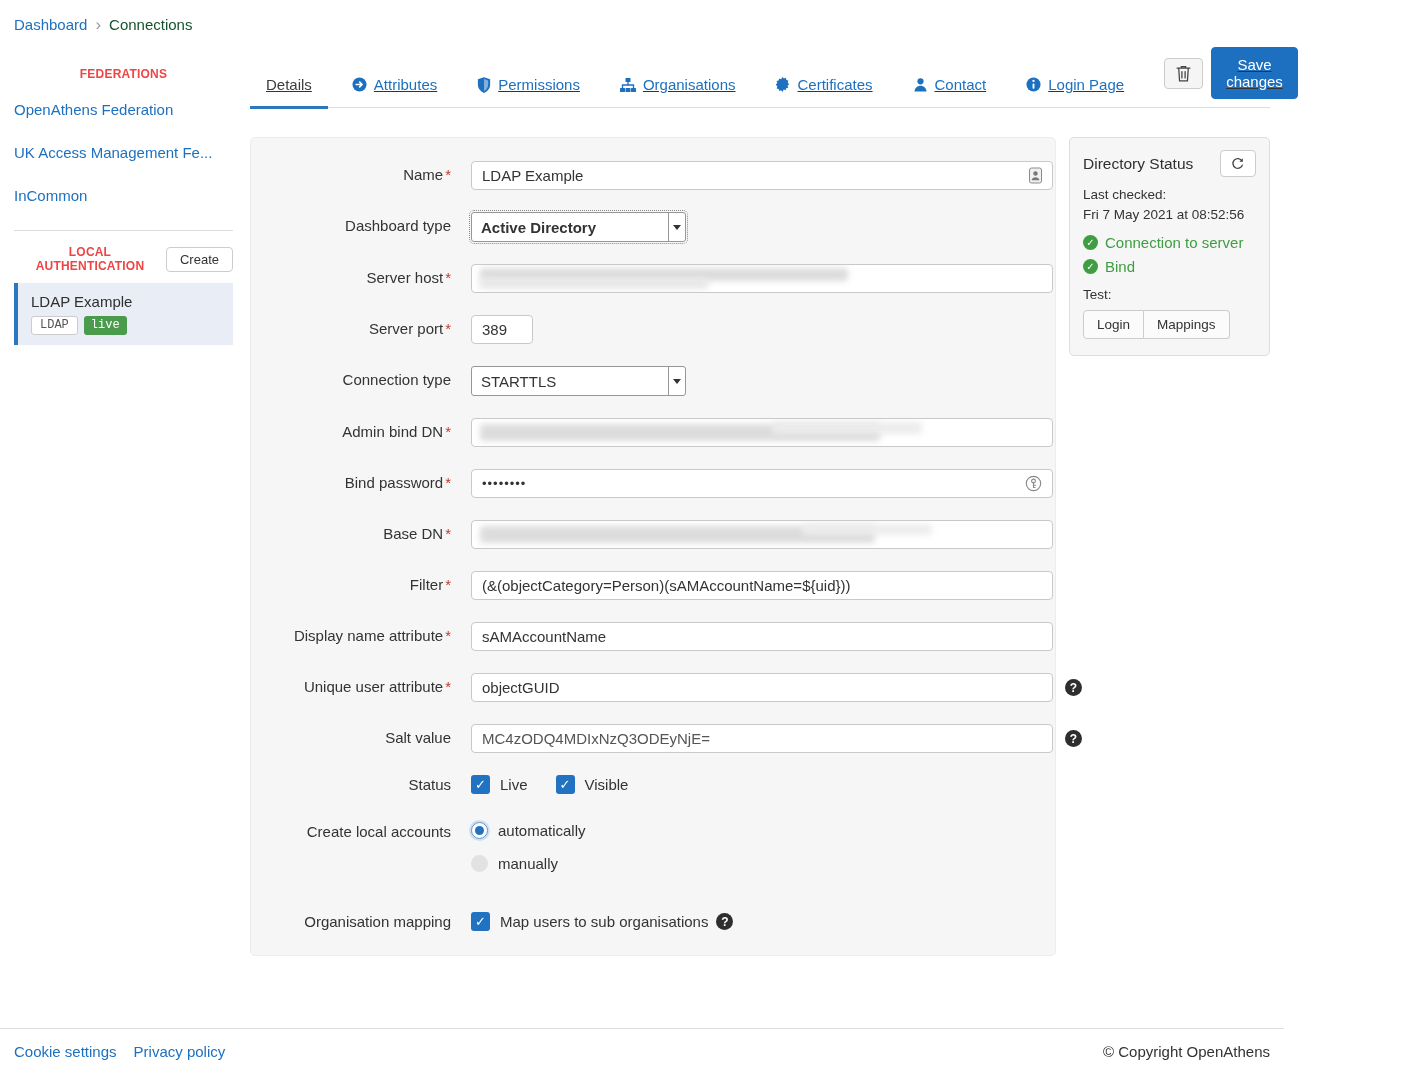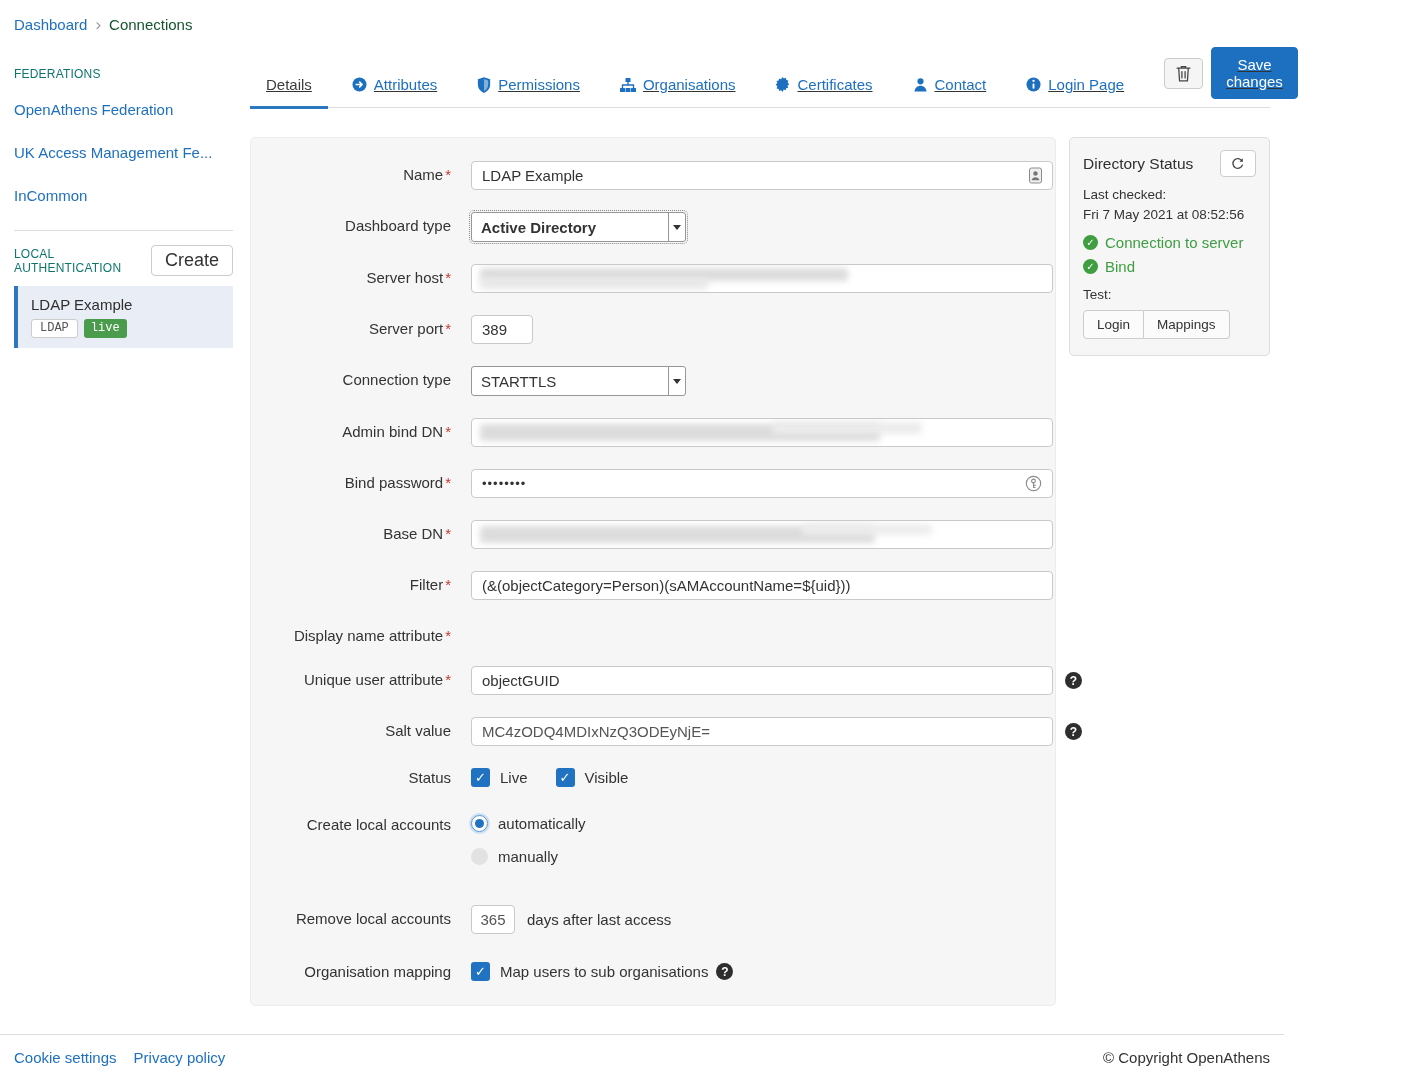--- a/index.html
+++ b/index.html
@@ -12,25 +12,25 @@
   .bc-link { color:#1d70c0; cursor:pointer; }
   .bc-sep { color:#999; font-size:17px; line-height:1; }
   .bc-current { color:#14532d; }
 
   
   .content { flex:1; display:flex; align-items:flex-start; }
   .sidebar { width:233px; flex:0 0 233px; padding:6px 0 0 14px; }
   .main { flex:1; padding:0 14px 0 17px; min-width:0; }
 
   
-  .side-heading { font-size:12px; color:#0f766e; letter-spacing:.2px; margin:14px 0 20px 0; font-weight:normal; }
+  .side-heading { font-size:12px; color:#ef4444; letter-spacing:.2px; margin:14px 0 20px 0; font-weight:bold;text-align:center; }
   .side-link { color:#1d70c0; margin:0 0 26px 0; cursor:pointer; white-space:nowrap; overflow:hidden; }
   .side-divider { border:none; border-top:1px solid #ddd; margin:24px 0 14px 0; width:219px; }
   .local-head-row { display:flex; align-items:center; justify-content:space-between; width:219px; margin-bottom:10px; }
-  .create-btn { border:1px solid #ccc; background:#fff; border-radius:4px; font-size:18px; padding:4px 13px; color:#333; cursor:pointer; }
+  .create-btn { border:1px solid #ccc; background:#fff; border-radius:4px; font-size:13px; padding:4px 13px; color:#333; cursor:pointer; }
   .conn-item { width:219px; background:#e9eef6; border-left:4px solid #2b77c0; padding:10px 12px 10px 13px; }
   .conn-name { color:#2f2f2f; margin-bottom:6px; }
   .conn-badges { display:flex; gap:6px; align-items:flex-end;font-family:Liberation Mono, monospace; }
   .badge-outline { border:1px solid #ccc; background:#fff; color:#555; border-radius:3px; font-size:12px; padding:1px 8px 2px; }
   .badge-green { background:#4a9b4c; color:#fff; border-radius:3px; font-size:12px; padding:2px 7px 3px; }
 
   
   .tabbar { display:flex; align-items:flex-end; border-bottom:1px solid #ddd;text-decoration:underline; }
   .tab { display:flex; align-items:center; gap:7px; color:#1d70c0; padding:14px 0 14px 0; margin-right:40px; cursor:pointer; white-space:nowrap; }
   .tab.active { color:#3c3c3c; border-bottom:3px solid #2b77c0; margin-bottom:-2px; padding-bottom:13px; padding-left:16px; padding-right:16px; margin-right:24px; }
@@ -306,20 +306,25 @@
             <div class="lblcell"><span>Filter</span><span class="req">*</span></div>
             <div class="ctrl">
               <div class="tinput w-full">
                 <span class="itext">(&amp;(objectCategory=Person)(sAMAccountName=${uid}))</span>
               </div>
             </div>
           </div>
 
           <div class="frow">
             <div class="lblcell"><span>Display name attribute</span><span class="req">*</span></div>
+            <div class="ctrl">
+              <div class="tinput w-full">
+                <span class="itext">sAMAccountName</span>
+              </div>
+            </div>
           </div>
 
           <div class="frow">
             <div class="lblcell"><span>Unique user attribute</span><span class="req">*</span></div>
             <div class="ctrl">
               <div class="tinput w-full">
                 <span class="itext">objectGUID</span>
               </div>
               <span class="help">?</span>
             </div>
@@ -356,29 +361,20 @@
                   <span class="cbx-label">automatically</span>
                 </div>
                 <div class="hrow">
                   <span class="radio unsel"></span>
                   <span class="cbx-label">manually</span>
                 </div>
               </div>
             </div>
           </div>
 
-          <div class="frow row-tight">
-            <div class="lblcell"><span>Remove local accounts</span></div>
-            <div class="ctrl" style="align-items:center">
-              <div class="tinput w-days">
-                <span class="itext" style="color:#555">365</span>
-              </div>
-              <span class="suffix">days after last access</span>
-            </div>
-          </div>
 
           <div class="frow" style="margin-bottom:4px">
             <div class="lblcell" style="padding-top:1px"><span>Organisation mapping</span></div>
             <div class="ctrl" style="align-items:center">
               <span class="cbx">✓</span>
               <span class="cbx-label">Map users to sub organisations</span>
               <span class="help" style="margin-left:8px">?</span>
             </div>
           </div>
 

